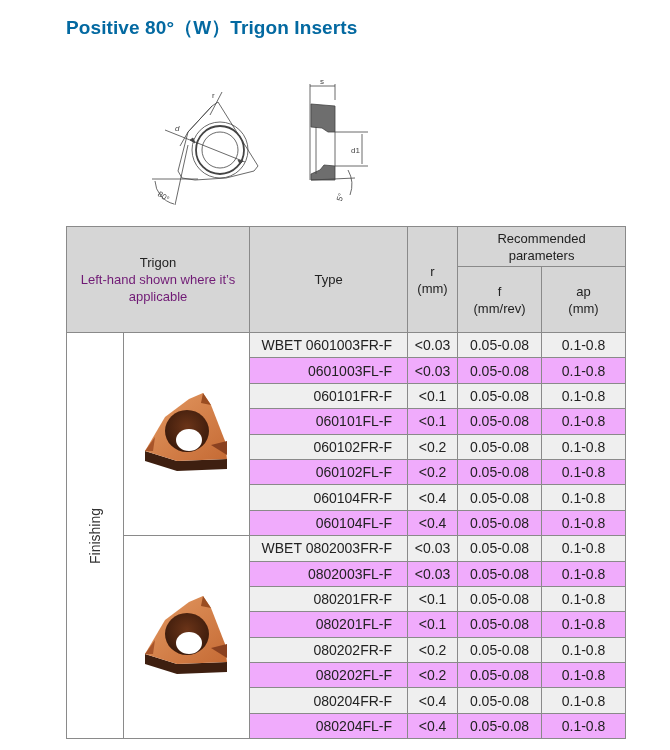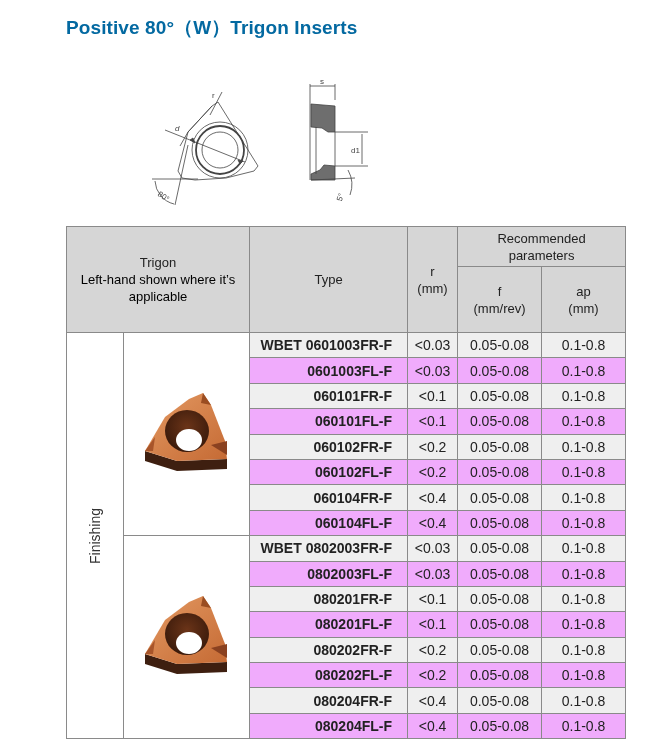--- a/index.html
+++ b/index.html
@@ -26,26 +26,26 @@
       vertical-align: middle;
       padding: 0;
     }
     table.spec thead th {
       background: #d6d6d6;
       font-weight: normal;
       color: #222;
       line-height: 17px;
     }
     .h-strong { font-size: 13px; }
-    .h-sub { font-size: 13px; color: #000000; }
+    .h-sub { font-size: 13px; color: #701a75; }
 
     table.spec tbody td { height: 25.4px; line-height: 24px; color: #222; }
     table.spec tbody tr.odd td.d { background: #efefef; }
     table.spec tbody tr.even td.d { background: #f0abfc; }
-    td.type { font-weight: bold; text-align: right !important; padding-right: 15px !important; }
+    td.type { font-weight: normal; text-align: right !important; padding-right: 15px !important; }
     td.cat { background: #fff; }
     td.img { background: #fff; }
     .vlabel {
       display: inline-block; transform: rotate(-90deg);
       white-space: nowrap; font-size: 14px; color: #333;
     }
     .insert-img { display: block; margin: 0 auto; }
   </style>
 </head>
 <body>

